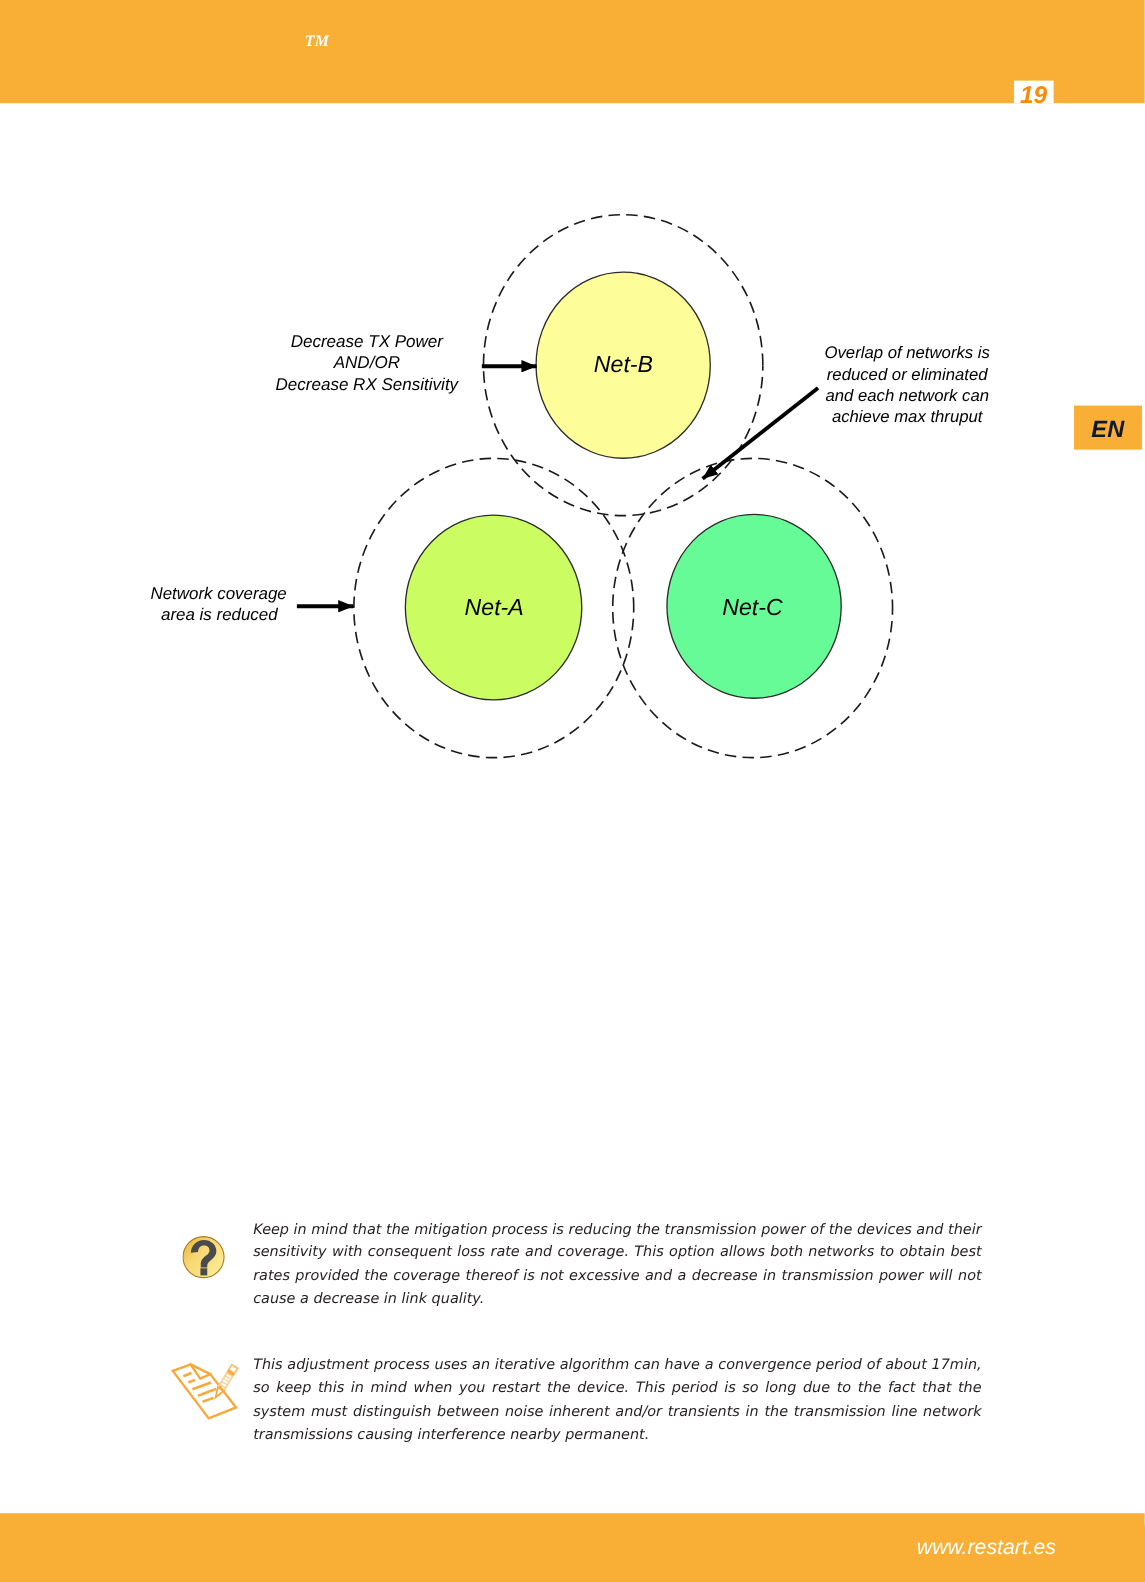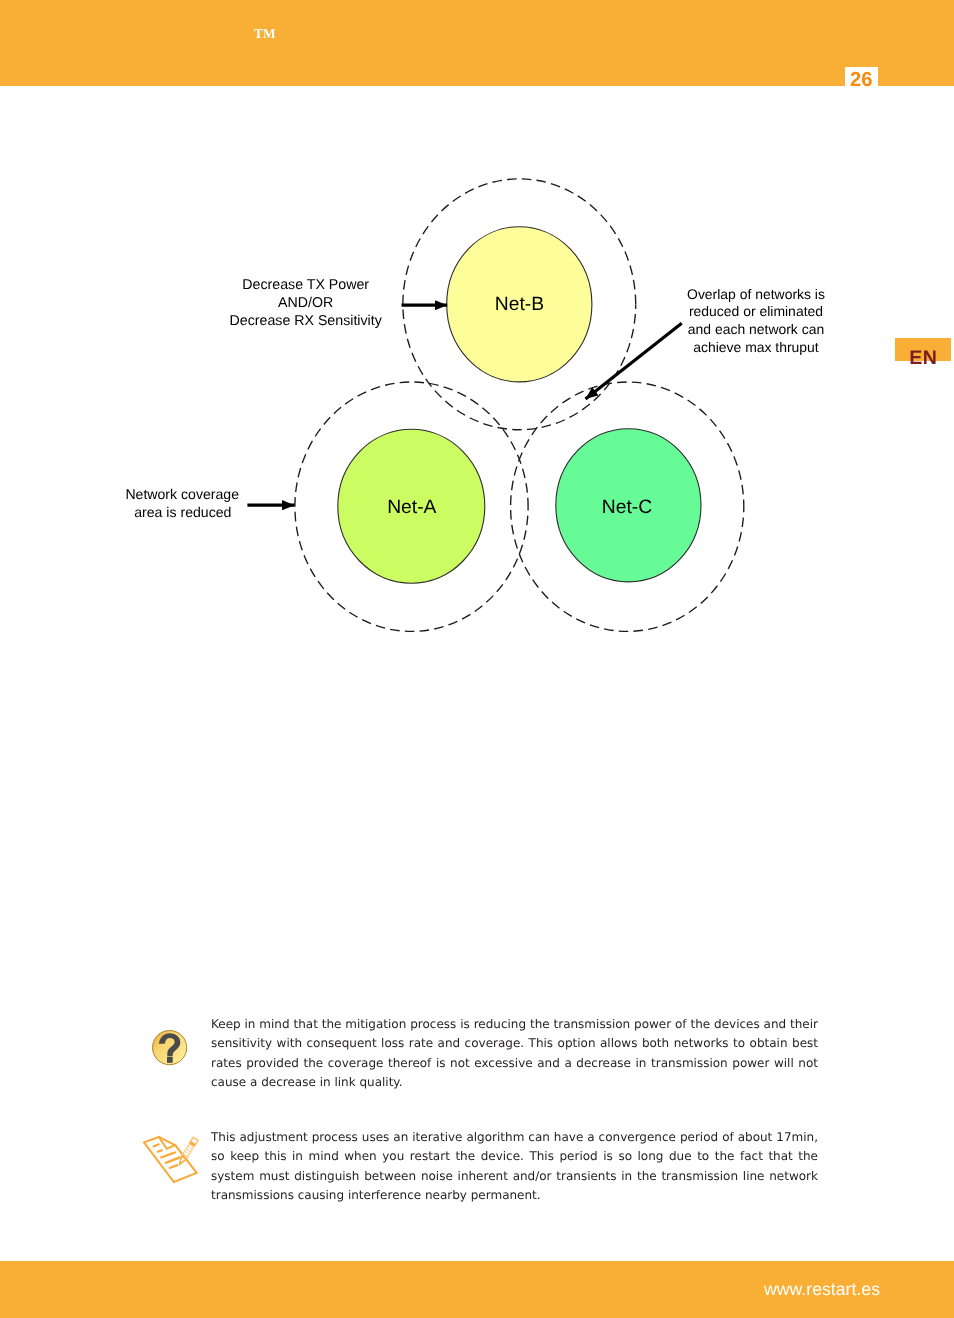--- a/index.html
+++ b/index.html
@@ -1,37 +1,37 @@
 <!DOCTYPE html>
 <html><head>
 <meta charset="utf-8">
 <style>
   html,body{margin:0;padding:0;}
   body{width:954px;height:1318px;background:#ffffff;font-family:"Liberation Sans",sans-serif;overflow:hidden;position:relative;-webkit-font-smoothing:antialiased;text-rendering:geometricPrecision;}
-  .page{position:relative;width:954px;height:1318px;}
+  .page{position:relative;width:954px;height:1318px;font-style:italic;}
   .hdr-band{position:absolute;left:0;top:0;width:954px;height:86.3px;background:#f9af35;}
   .tm{position:absolute;will-change:transform;left:253.5px;top:26.8px;font-family:"Liberation Serif",serif;font-size:13.3px;line-height:13.3px;font-weight:bold;color:#ffffff;letter-spacing:0.2px;}
   .pagenum{position:absolute;will-change:transform;left:844.7px;top:67.2px;width:32.6px;height:19.1px;background:#ffffff;color:#fc8a07;font-size:20.3px;font-weight:bold;text-align:center;line-height:26.5px;font-family:"Liberation Sans",sans-serif;}
-  .en-badge{position:absolute;will-change:transform;left:894.8px;top:338px;width:56.4px;height:23px;background:#f9af35;color:#7f1d1d;font-size:19.6px;font-weight:bold;text-align:center;line-height:40px;letter-spacing:0.3px;font-family:"Liberation Sans",sans-serif;}
+  .en-badge{position:absolute;will-change:transform;left:894.8px;top:338px;width:56.4px;height:36px;background:#f9af35;color:#0f172a;font-size:19.6px;font-weight:bold;text-align:center;line-height:40px;letter-spacing:0.3px;font-family:"Liberation Sans",sans-serif;}
   .ftr-band{position:absolute;left:0;top:1261px;width:954px;height:57px;background:#f9af35;}
   .ftr-url{position:absolute;will-change:transform;left:763.5px;top:1281px;font-size:17.7px;line-height:17.7px;color:#ffffff;font-family:"Liberation Sans",sans-serif;}
   #diagram{position:absolute;left:0;top:0;}
   #diagram{will-change:transform;}
   svg text{-webkit-font-smoothing:antialiased;}
   .body-p{position:absolute;will-change:transform;font-family:"DejaVu Sans",sans-serif;font-size:12px;line-height:19.45px;color:#231f20;text-align:justify;}
   .ico{position:absolute;}
 </style>
 </head>
 <body>
 
 <div class="page">
 
   <div class="hdr-band"></div>
   <div class="tm">TM</div>
-  <div class="pagenum">26</div>
+  <div class="pagenum">19</div>
   <div class="en-badge">EN</div>
 
   <svg id="diagram" width="954" height="700" viewBox="0 0 954 700">
     <defs>
       <marker id="arrowhead" markerWidth="12.8" markerHeight="10.4" refX="12.7" refY="5.2" orient="auto" markerUnits="userSpaceOnUse">
         <path d="M0,0 L12.8,5.2 L0,10.4 z" fill="#000000"></path>
       </marker>
     </defs>
 
     <ellipse cx="519.3" cy="304.3" rx="116.4" ry="125.4" fill="none" stroke="#1a1a1a" stroke-width="1.35" stroke-dasharray="9.6 5.2" stroke-dashoffset="5"></ellipse>

